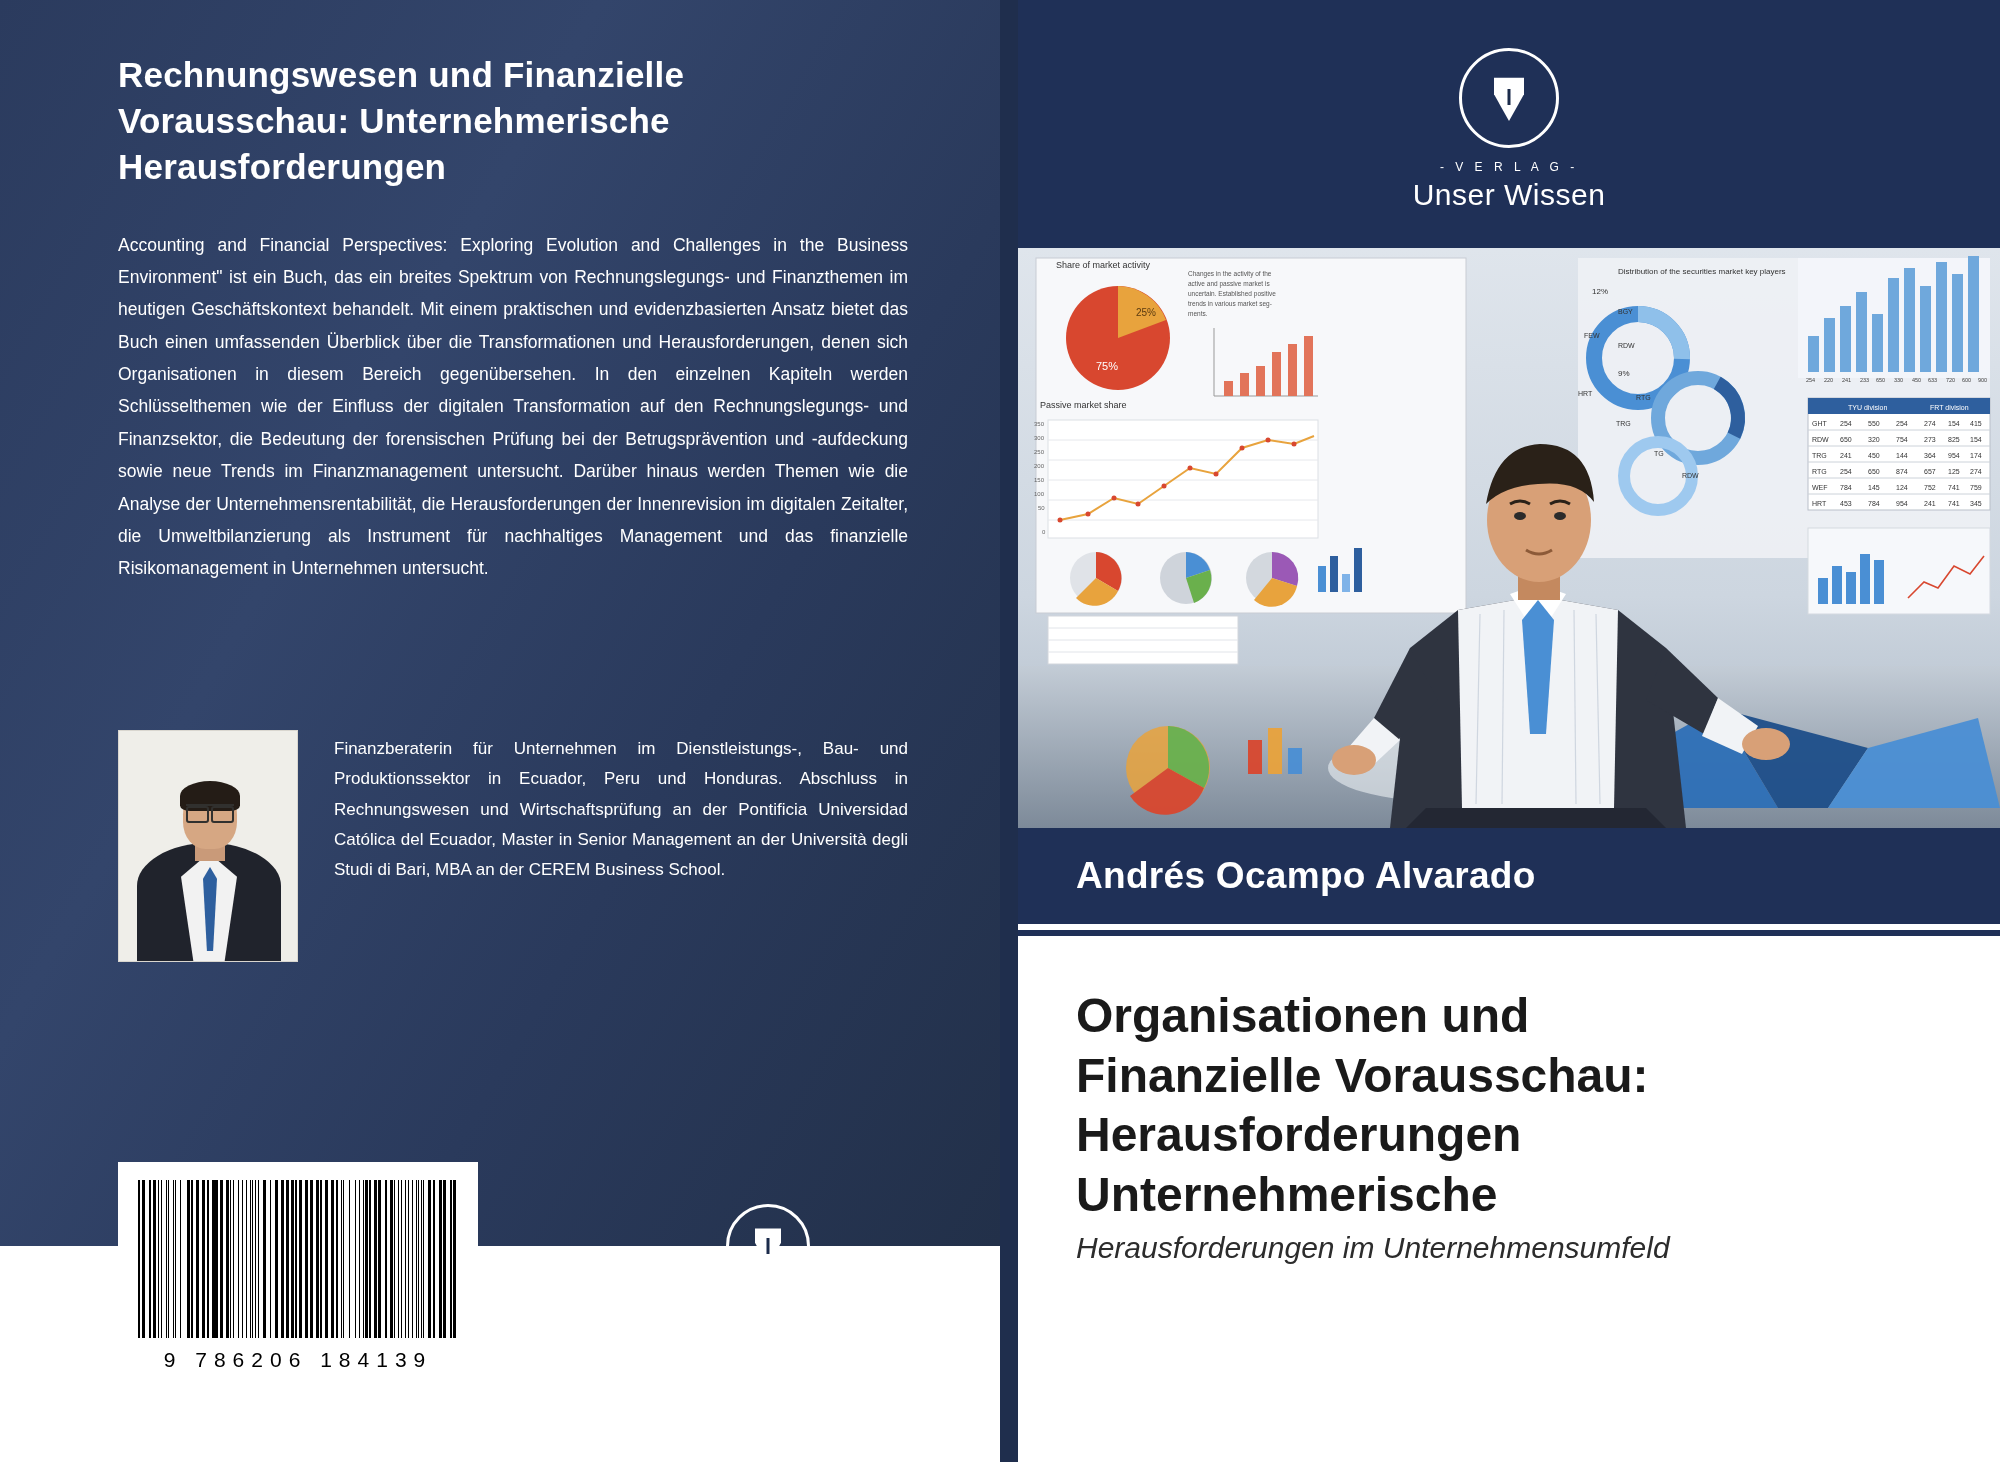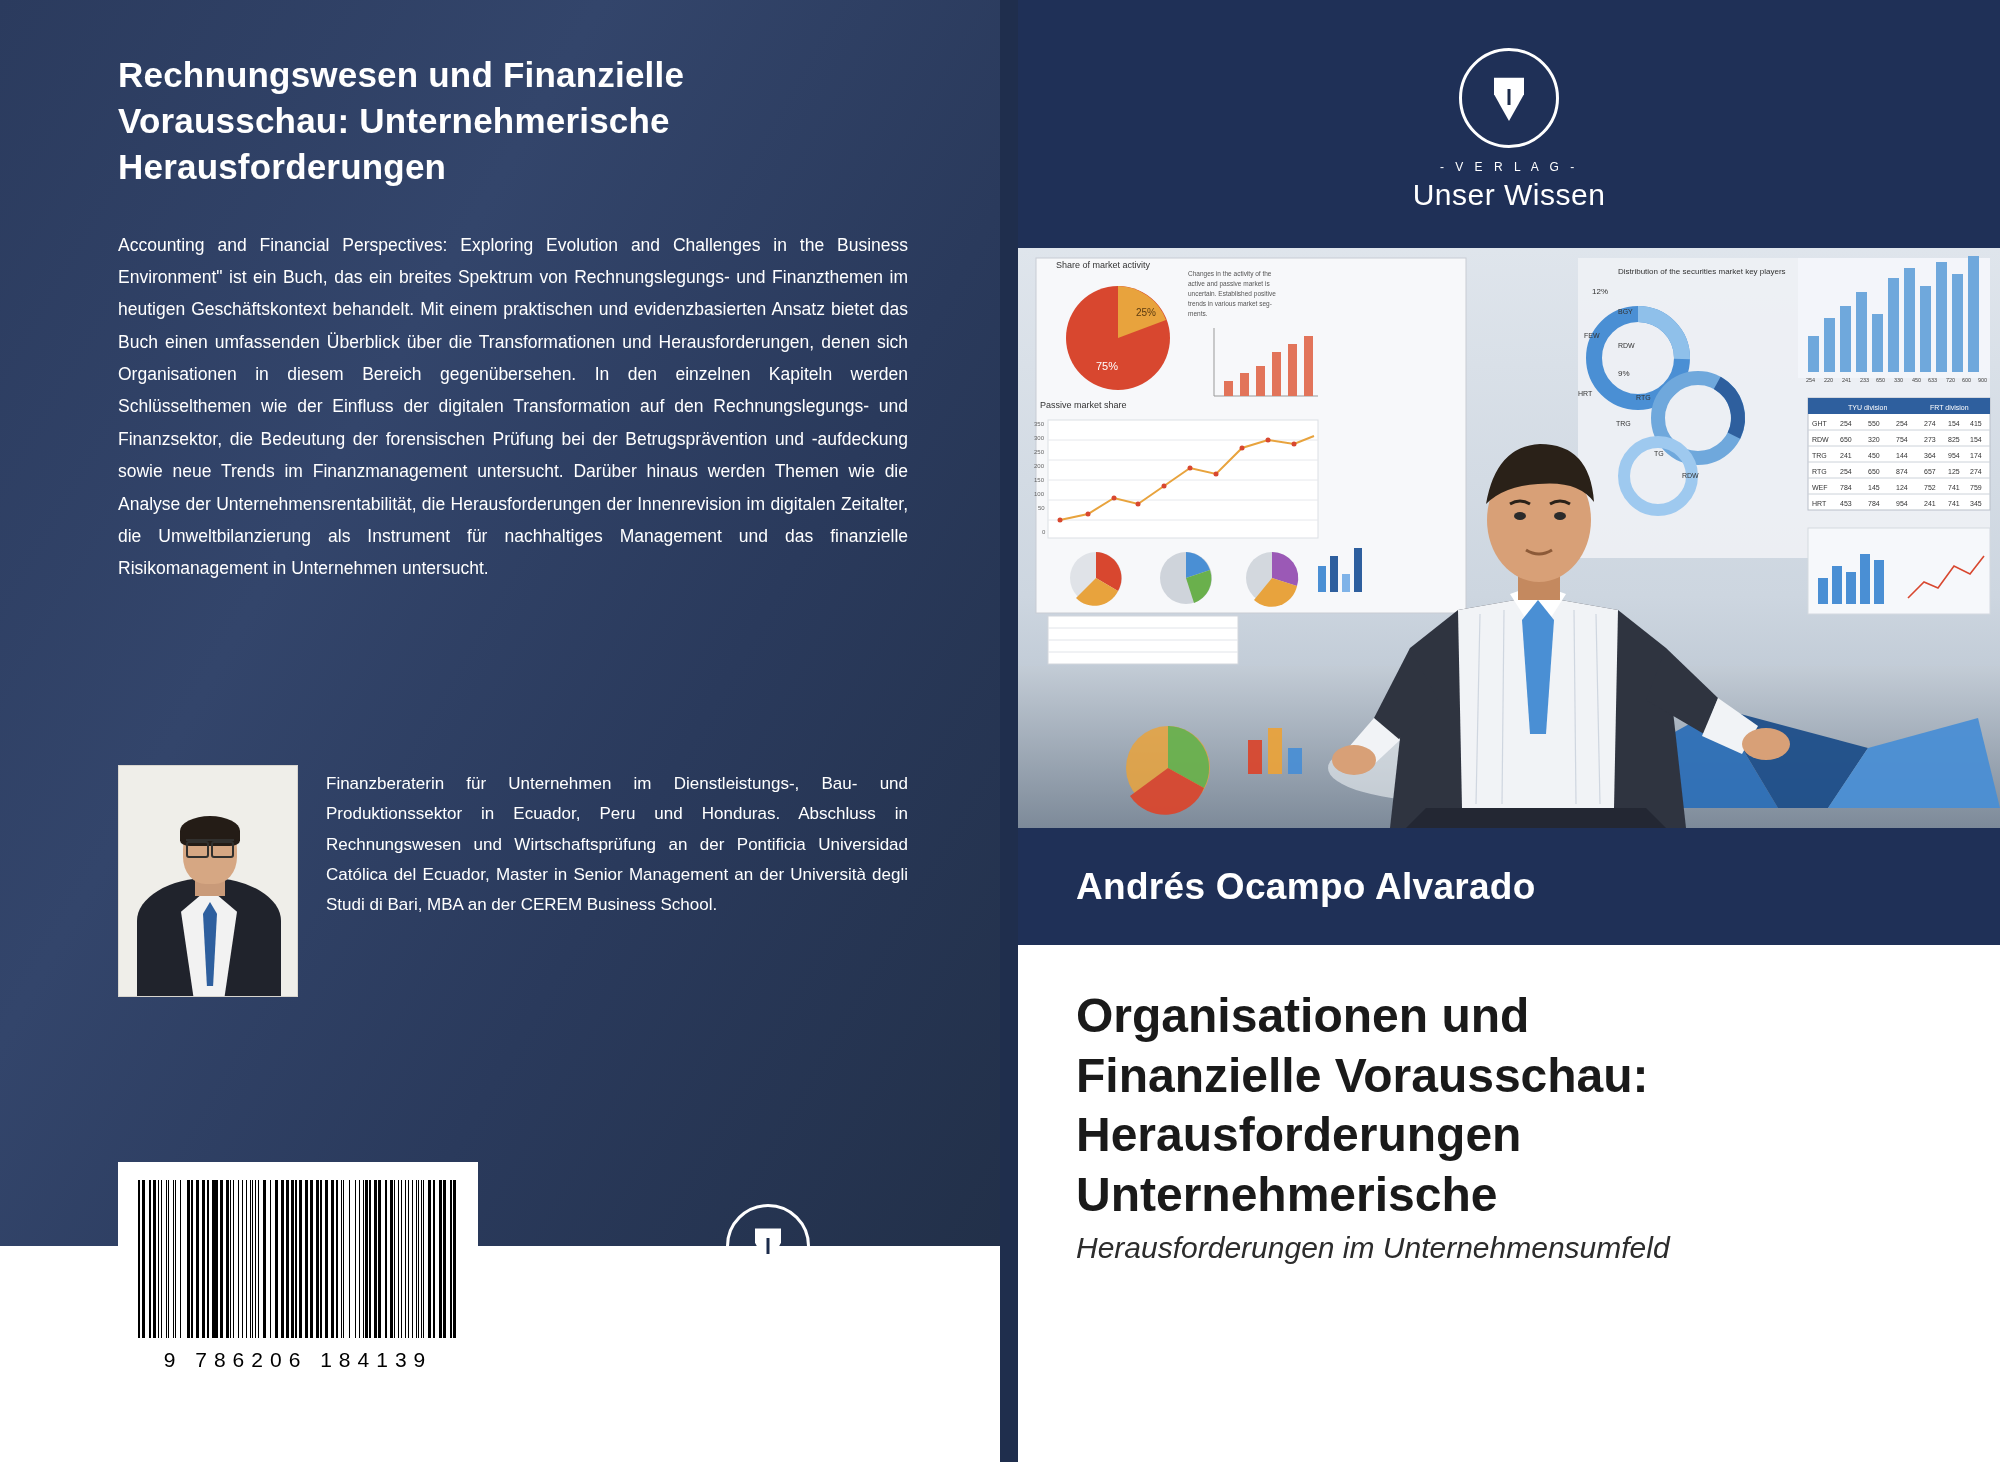--- a/index.html
+++ b/index.html
@@ -37,24 +37,24 @@
   }
   #back-desc {
     color: #ffffff;
     font-size: 17.5px;
     line-height: 1.85;
     text-align: justify;
     margin: 0;
   }
   #author-block {
     position: absolute;
-    left: 0; top: 713px;
+    left: 0; top: 678px;
     width: 790px;
     display: flex;
-    gap: 28px;
+    gap: 36px;
   }
   #author-photo {
     width: 180px; height: 232px;
     background: #f3f1ec;
     border: 1px solid #d9d6cf;
     flex: 0 0 auto;
     position: relative;
     overflow: hidden;
   }
   
@@ -165,21 +165,21 @@
   }
   #front-image {
     position: absolute;
     left: 0; top: 248px;
     width: 982px; height: 580px;
     overflow: hidden;
     background: #cfd6de;
   }
   #front-image svg { display: block; width: 100%; height: 100%; }
   #author-bar {
-    position: absolute; left: 0; top: 828px; width: 982px; height: 117px;
+    position: absolute; left: 0; top: 828px; width: 982px; height: 96px;
     background: #1f3057;
     display: flex; align-items: center;
   }
   #author-name {
     color: #ffffff; font-size: 37px; font-weight: bold; margin-left: 58px;
     letter-spacing: 0.3px;
   }
   #front-rule {
     position: absolute; left: 0; top: 930px; width: 982px; height: 6px;
     background: #1f3057;

